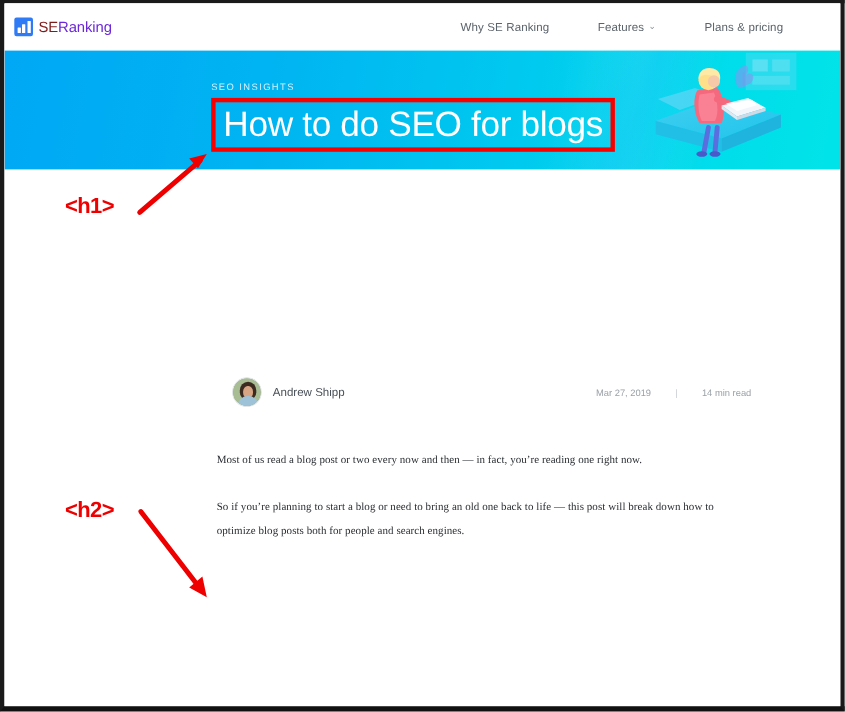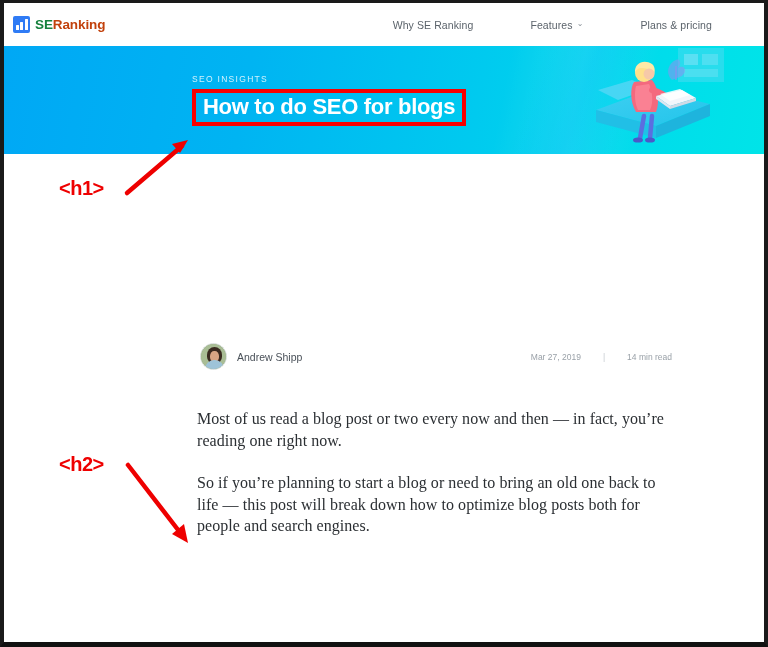--- a/index.html
+++ b/index.html
@@ -58,28 +58,28 @@
     justify-content: center;
     gap: 1.5px;
     padding: 0 2px 3px 2px;
   }
   .logo-mark i { display:block; width: 3px; background: #ffffff; border-radius: 0.5px; }
   .logo-mark i:nth-child(1){ height: 5px; }
   .logo-mark i:nth-child(2){ height: 8px; }
   .logo-mark i:nth-child(3){ height: 11px; }
 
   .logo-text { font-size: 13.5px; letter-spacing: -0.1px; white-space: nowrap; }
-  .logo-se { color: #15803d; font-weight: 700; }
-  .logo-ranking { color: #c2410c; font-weight: 700; text-align: center; }
+  .logo-se { color: #7f1d1d; font-weight: 400; }
+  .logo-ranking { color: #6d28d9; font-weight: 400; text-align: center; }
 
   #navmenu {
     margin-left: auto;
     display: flex;
     align-items: center;
-    gap: 13px;
+    gap: 0px;
   }
   .nav-item {
     font-size: 10.5px;
     color: #5b636b;
     padding: 0 22px;
     white-space: nowrap;
     display: flex;
     align-items: center;
     gap: 4px;
     cursor: pointer;
@@ -124,22 +124,22 @@
     font-weight: 500;
     margin-bottom: 5px;
   }
   #h1-box {
     border: 4px solid #f70000;
     padding: 0px 7px 1px 7px;
     display: inline-block;
     background: transparent;
   }
   #hero-title {
-    font-size: 22px;
-    font-weight: 700;
+    font-size: 32px;
+    font-weight: 400;
     color: #ffffff;
     letter-spacing: -0.3px;
     line-height: 1.25;
     white-space: nowrap;
   }
 
   
   #illo {
     position: absolute;
     right: 22px;
@@ -149,21 +149,21 @@
   }
 
   
   #article {
     position: relative;
     padding: 0;
   }
 
   #byline {
     position: absolute;
-    left: 196px;
+    left: 207px;
     top: 189px;
     width: 472px;
     display: flex;
     align-items: center;
   }
   #avatar {
     width: 27px; height: 27px;
     border-radius: 50%;
     overflow: hidden;
     flex: 0 0 auto;
@@ -193,21 +193,21 @@
   #meta .sep { color: #c7ccd1; }
 
   #body {
     position: absolute;
     left: 193px;
     top: 254px;
     width: 470px;
   }
   #body p {
     font-family: "Liberation Serif", serif;
-    font-size: 16px;
+    font-size: 10px;
     line-height: 21.5px;
     color: #2b2f33;
     margin: 0 0 21px 0;
     letter-spacing: 0.05px;
   }
 
   
   .anno-label {
     position: absolute;
     font-family: "Liberation Sans", sans-serif;

